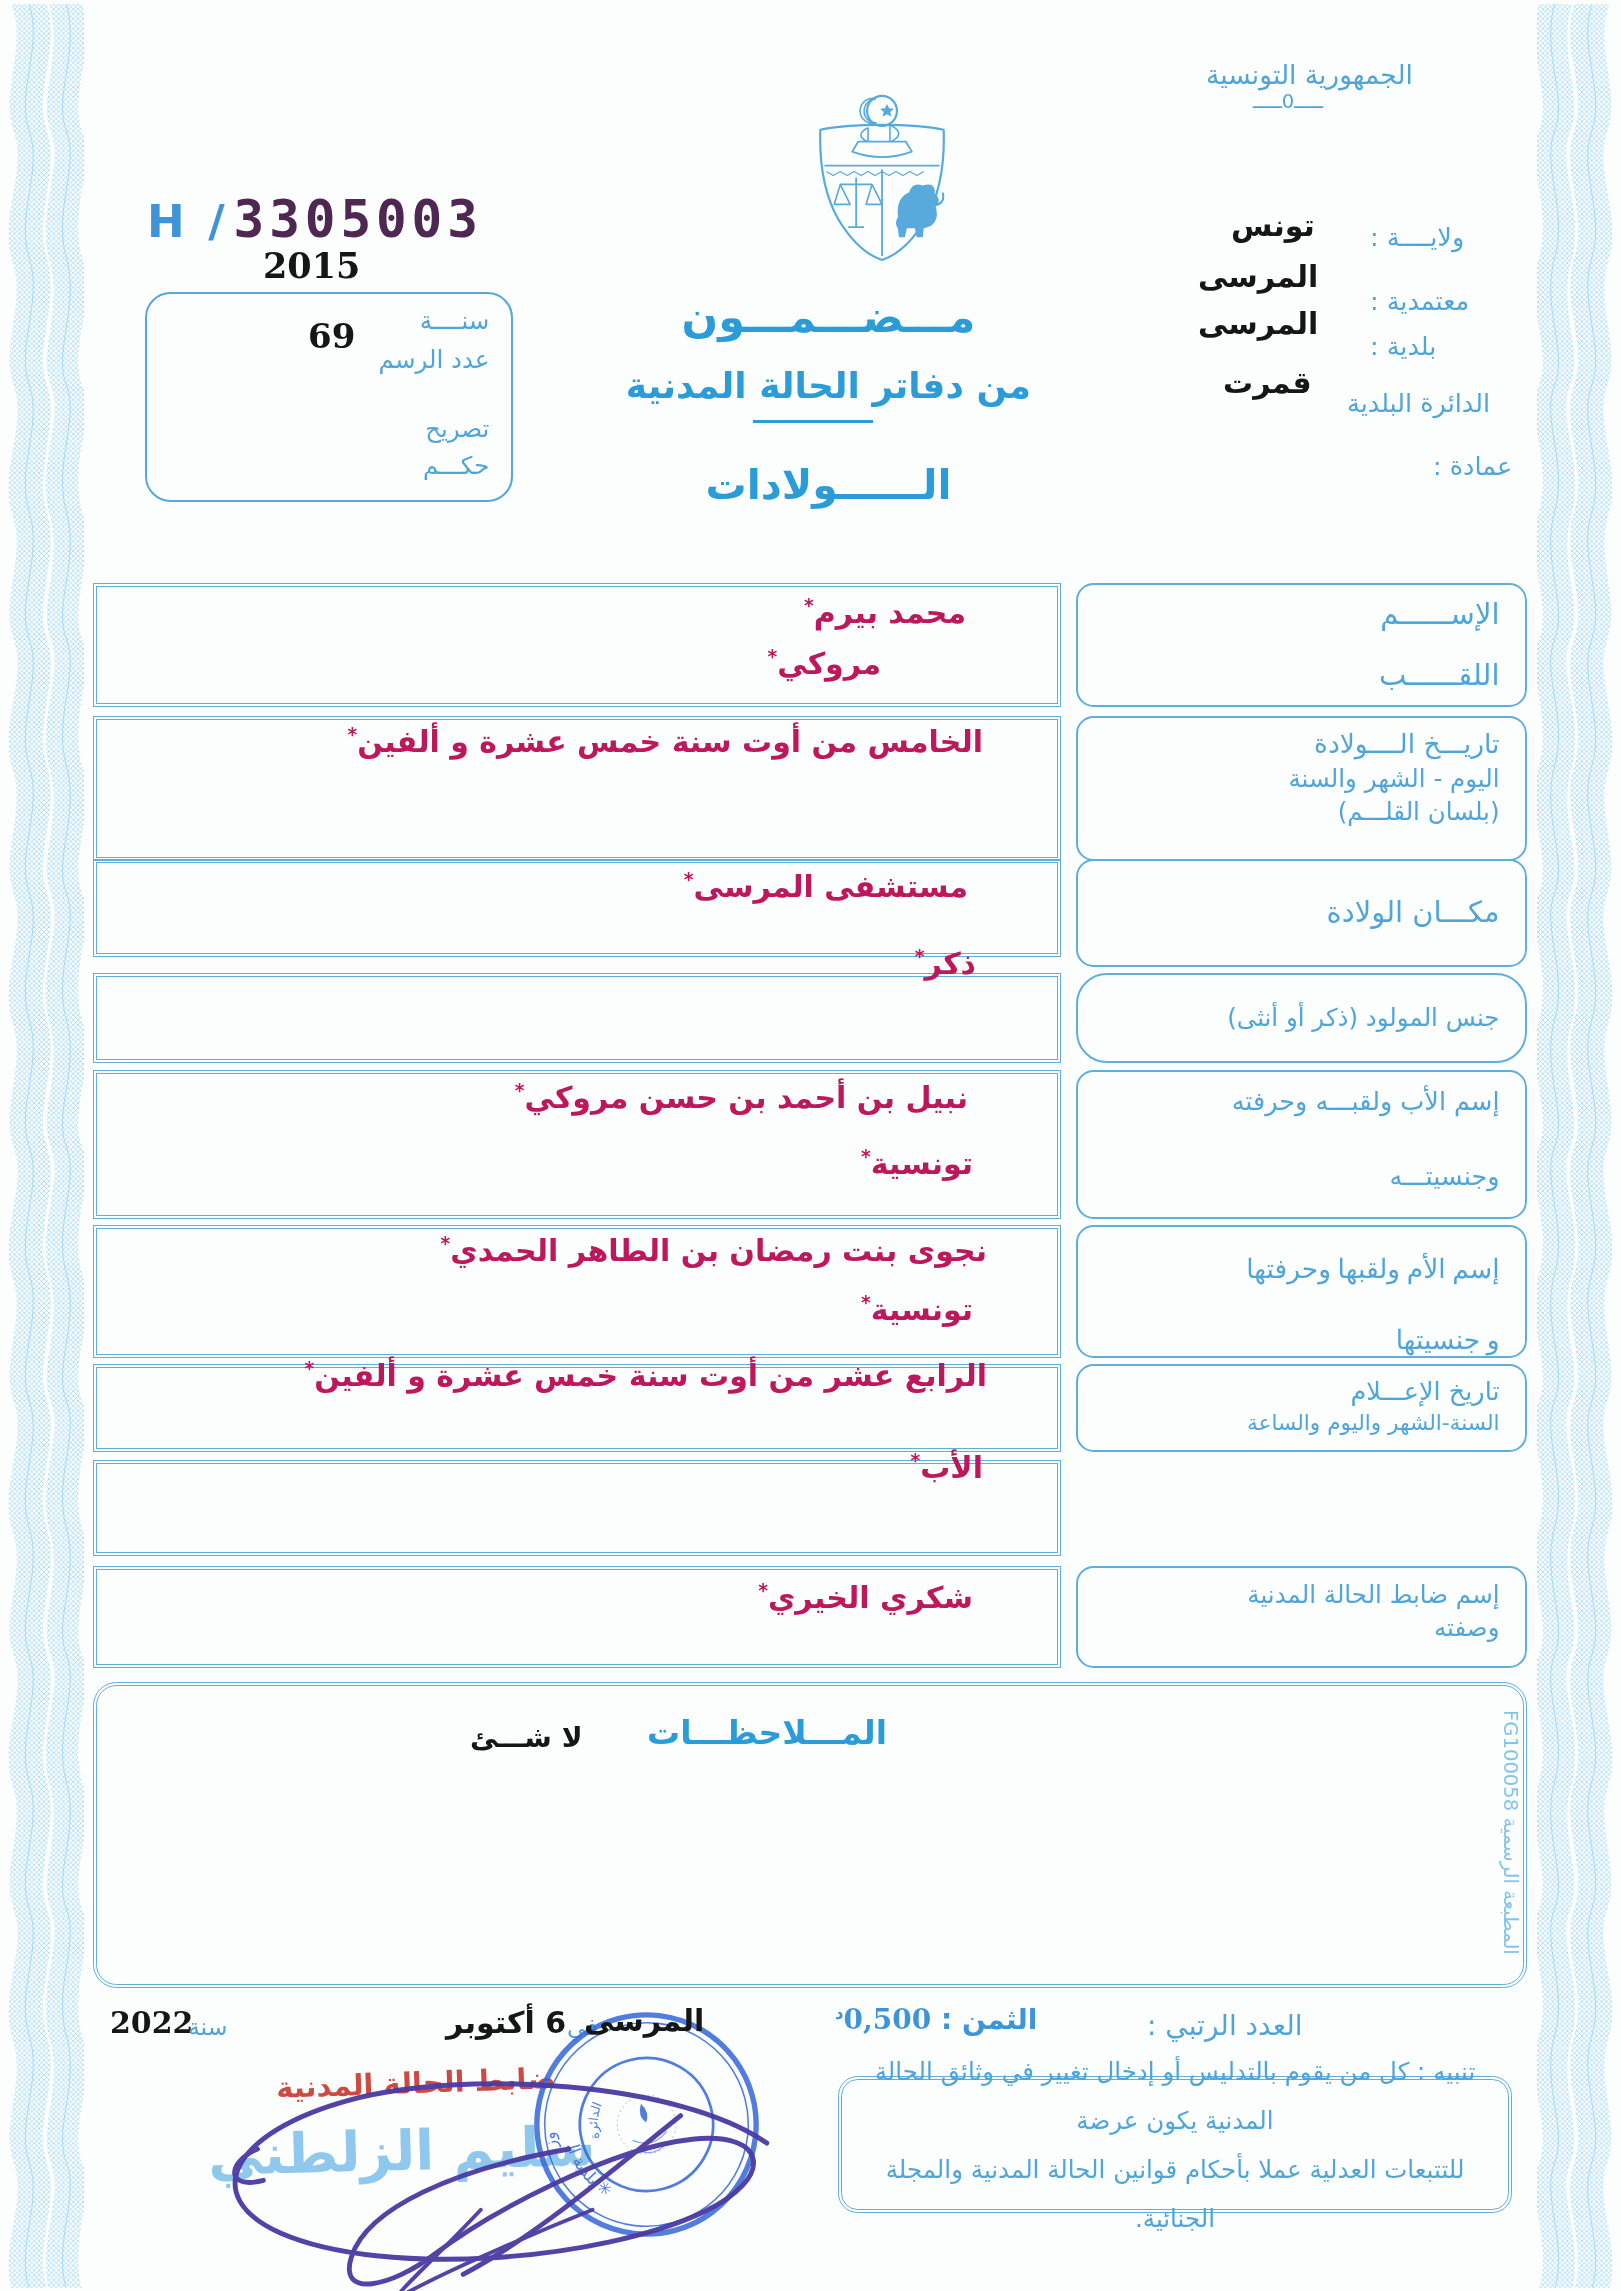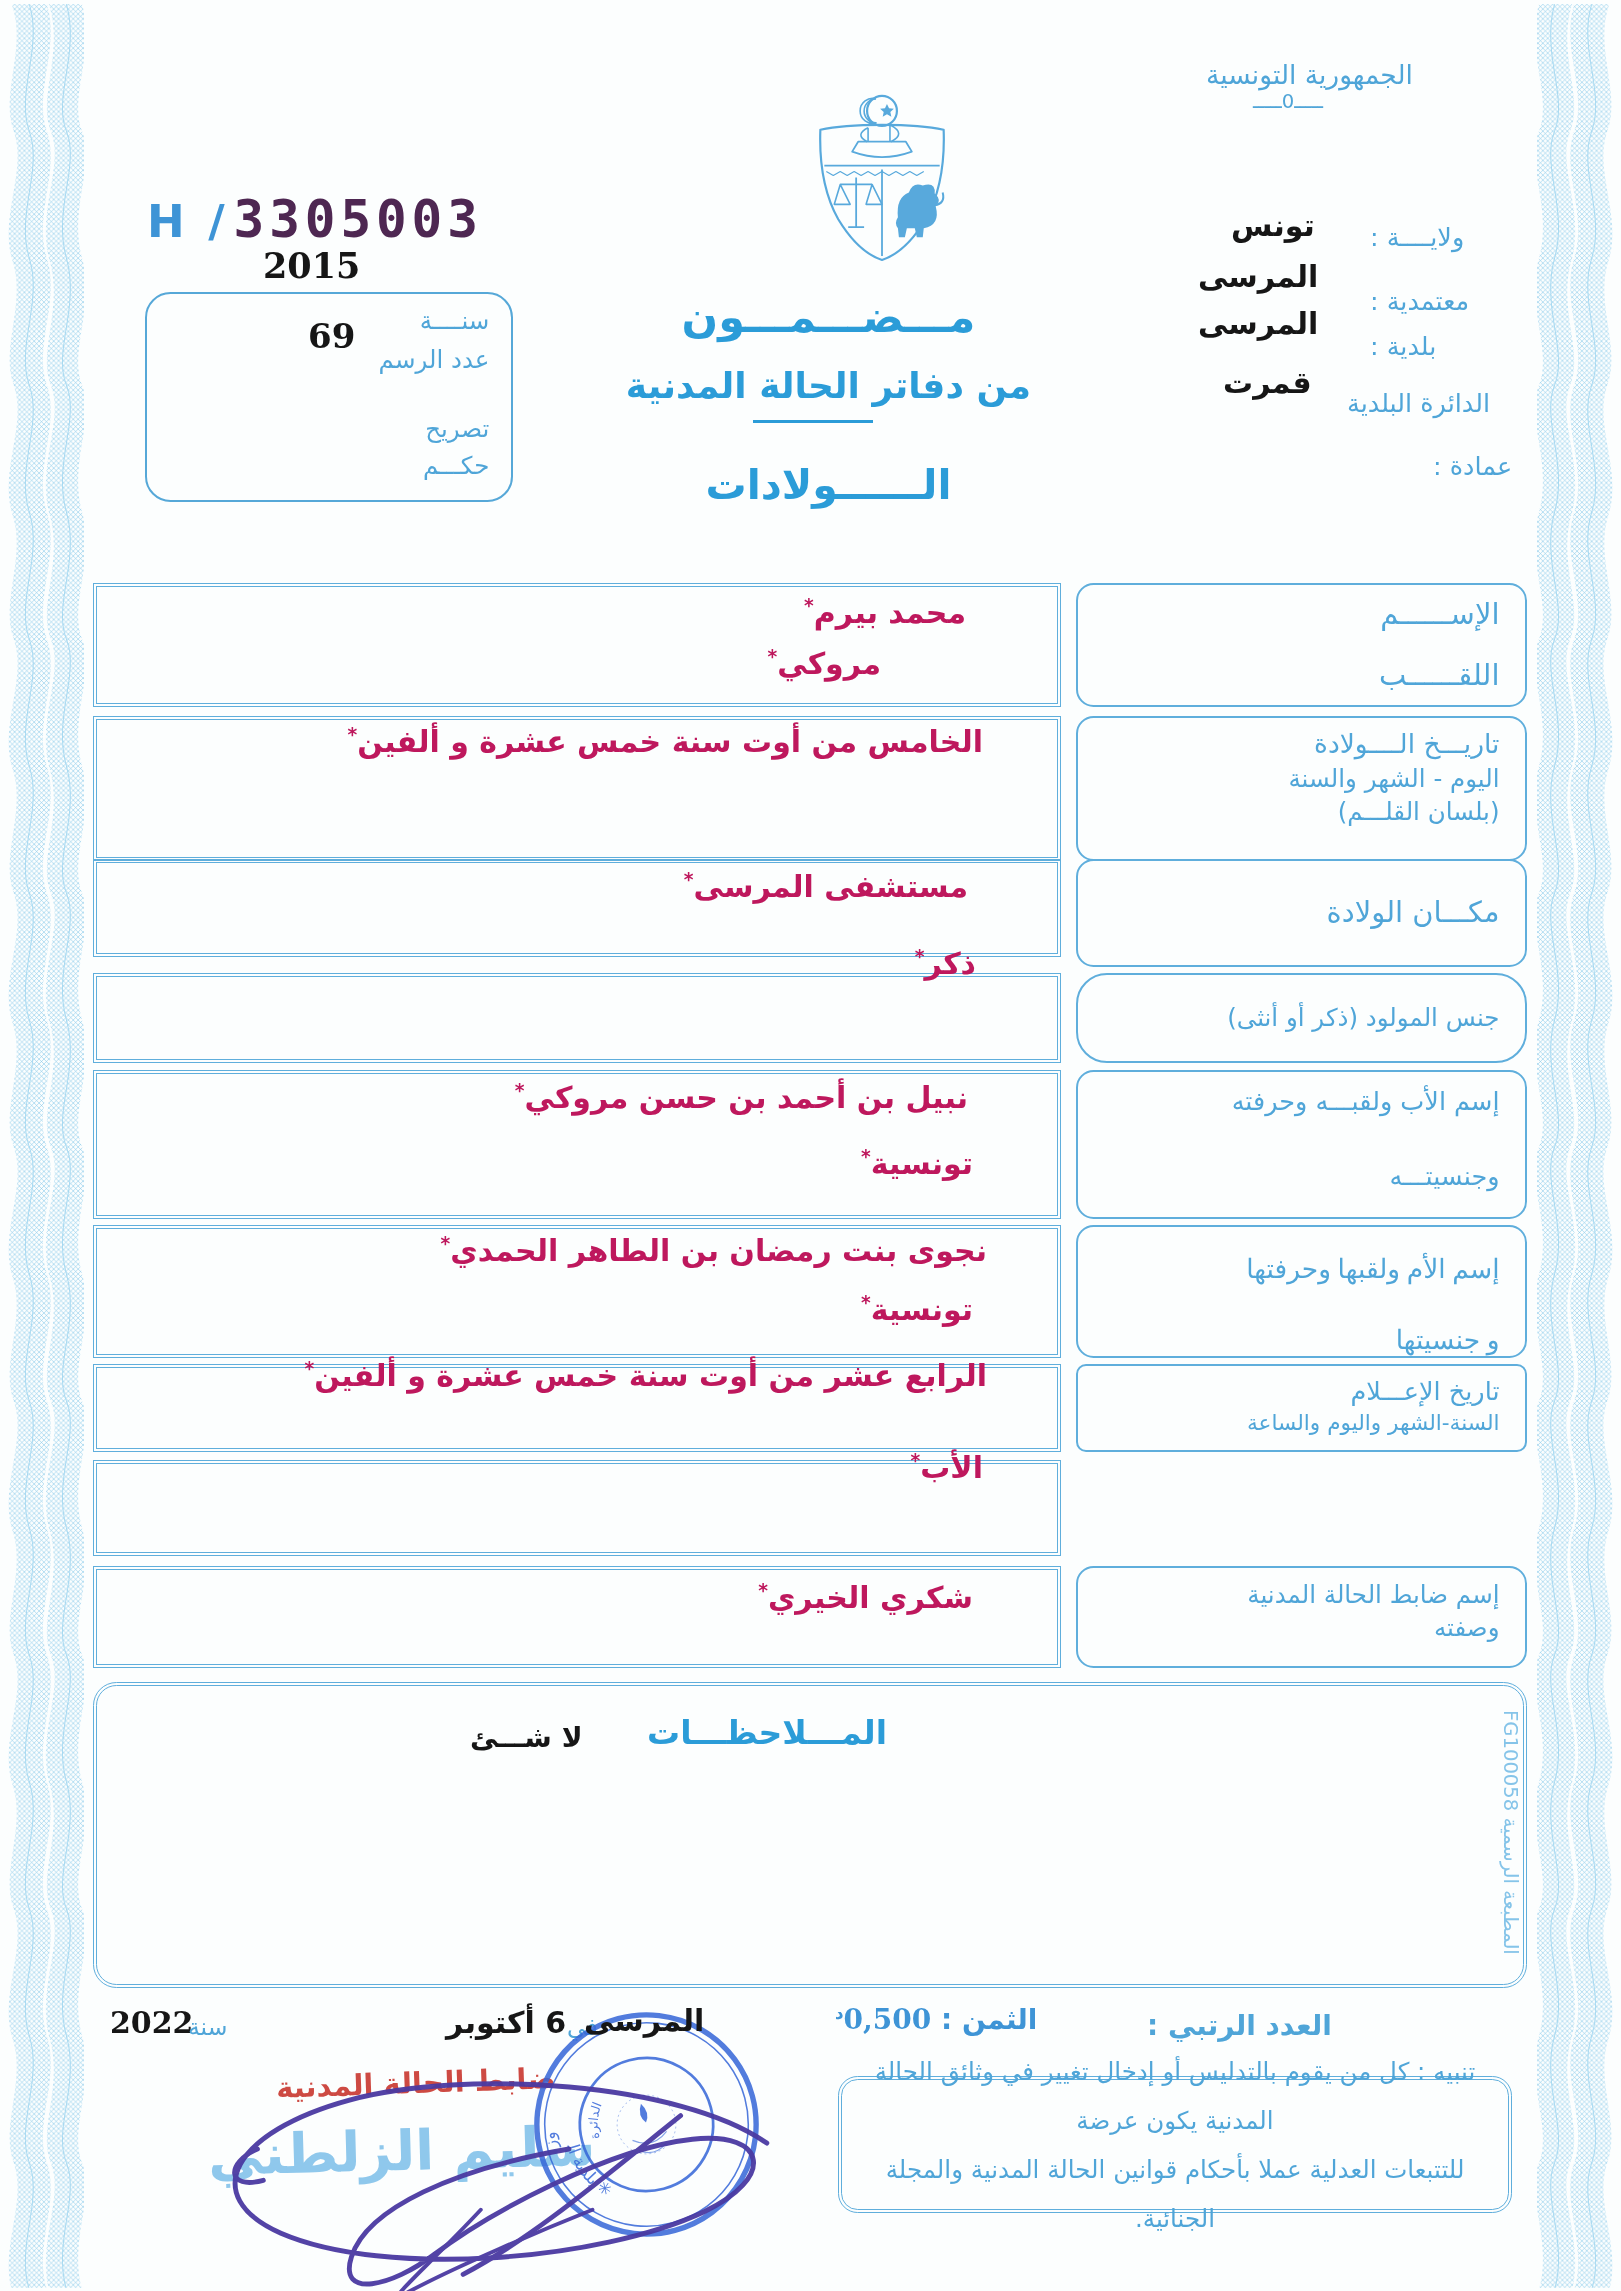--- a/index.html
+++ b/index.html
@@ -211,21 +211,21 @@
   <div class="lbox" style="top:1225px;height:133px;padding-top:25px;font-family:Liberation Serif, serif;">
     <div class="ll" style="font-size:26.5px;">إسم الأم ولقبها وحرفتها</div>
     <div class="ll" style="font-size:26.5px;margin-top:35px;">و جنسيتها</div>
   </div>
 
   <div class="vbox" style="top:1364px;height:88px;">
     <div class="vline" style="padding:0 70px 0 0;margin-top:-11.8px;">
       <span>الرابع عشر من أوت سنة خمس عشرة و ألفين</span><sup>*</sup>
     </div>
   </div>
-  <div class="lbox" style="top:1364px;height:88px;padding-top:7.8px;border-radius:10px;">
+  <div class="lbox" style="top:1364px;height:88px;padding-top:7.8px;">
     <div class="ll" style="font-size:25.5px;">تاريخ الإعـــلام</div>
     <div class="ll" style="font-size:21.6px;">السنة-الشهر واليوم والساعة</div>
   </div>
 
   <div class="vbox" style="top:1460px;height:96px;">
     <div class="vline" style="padding:0 74px 0 0;margin-top:-15.7px;">
       <span>الأب</span><sup>*</sup>
     </div>
   </div>
 
@@ -236,21 +236,21 @@
   </div>
   <div class="lbox" style="top:1566px;height:102px;padding-top:9.8px;">
     <div class="ll" style="font-size:24.5px;">إسم ضابط الحالة المدنية</div>
     <div class="ll" style="font-size:24.5px;">وصفته</div>
   </div>
 
   <div class="remarksbox"></div>
   <div class="abs tblue" style="left:647px;top:1713px;font-size:33px;font-weight:bold;">المـــلاحظـــات</div>
   <div class="abs blk" style="left:470px;top:1721px;font-size:28px;">لا شـــئ</div>
 
-  <div class="abs blue" style="left:1147px;top:2009px;font-size:28px;font-weight:bold;text-align:right;">العدد الرتبي :</div>
+  <div class="abs blue" style="left:1147px;top:2009px;font-size:28px;font-weight:normal;text-align:right;">العدد الرتبي :</div>
 
   <div class="abs" style="left:835px;top:2003px;font-size:28px;font-weight:bold;color:#3E94D6;direction:rtl;white-space:nowrap;">
     <span>الثمن :</span>
     <span class="serif">0,500</span><sup style="font-size:16.7px;">د</sup>
   </div>
 
   <div class="abs blk serif" style="left:110px;top:2005px;font-size:30px;">2022</div>
   <div class="abs blue" style="left:188px;top:2013px;font-size:23.5px;">سنة</div>
   <div class="abs blk" style="left:446px;top:2005px;font-size:30px;direction:rtl;white-space:nowrap;">6 أكتوبر</div>
   <div class="abs blue" style="left:567px;top:2013px;font-size:23.5px;z-index:1;">في</div>

